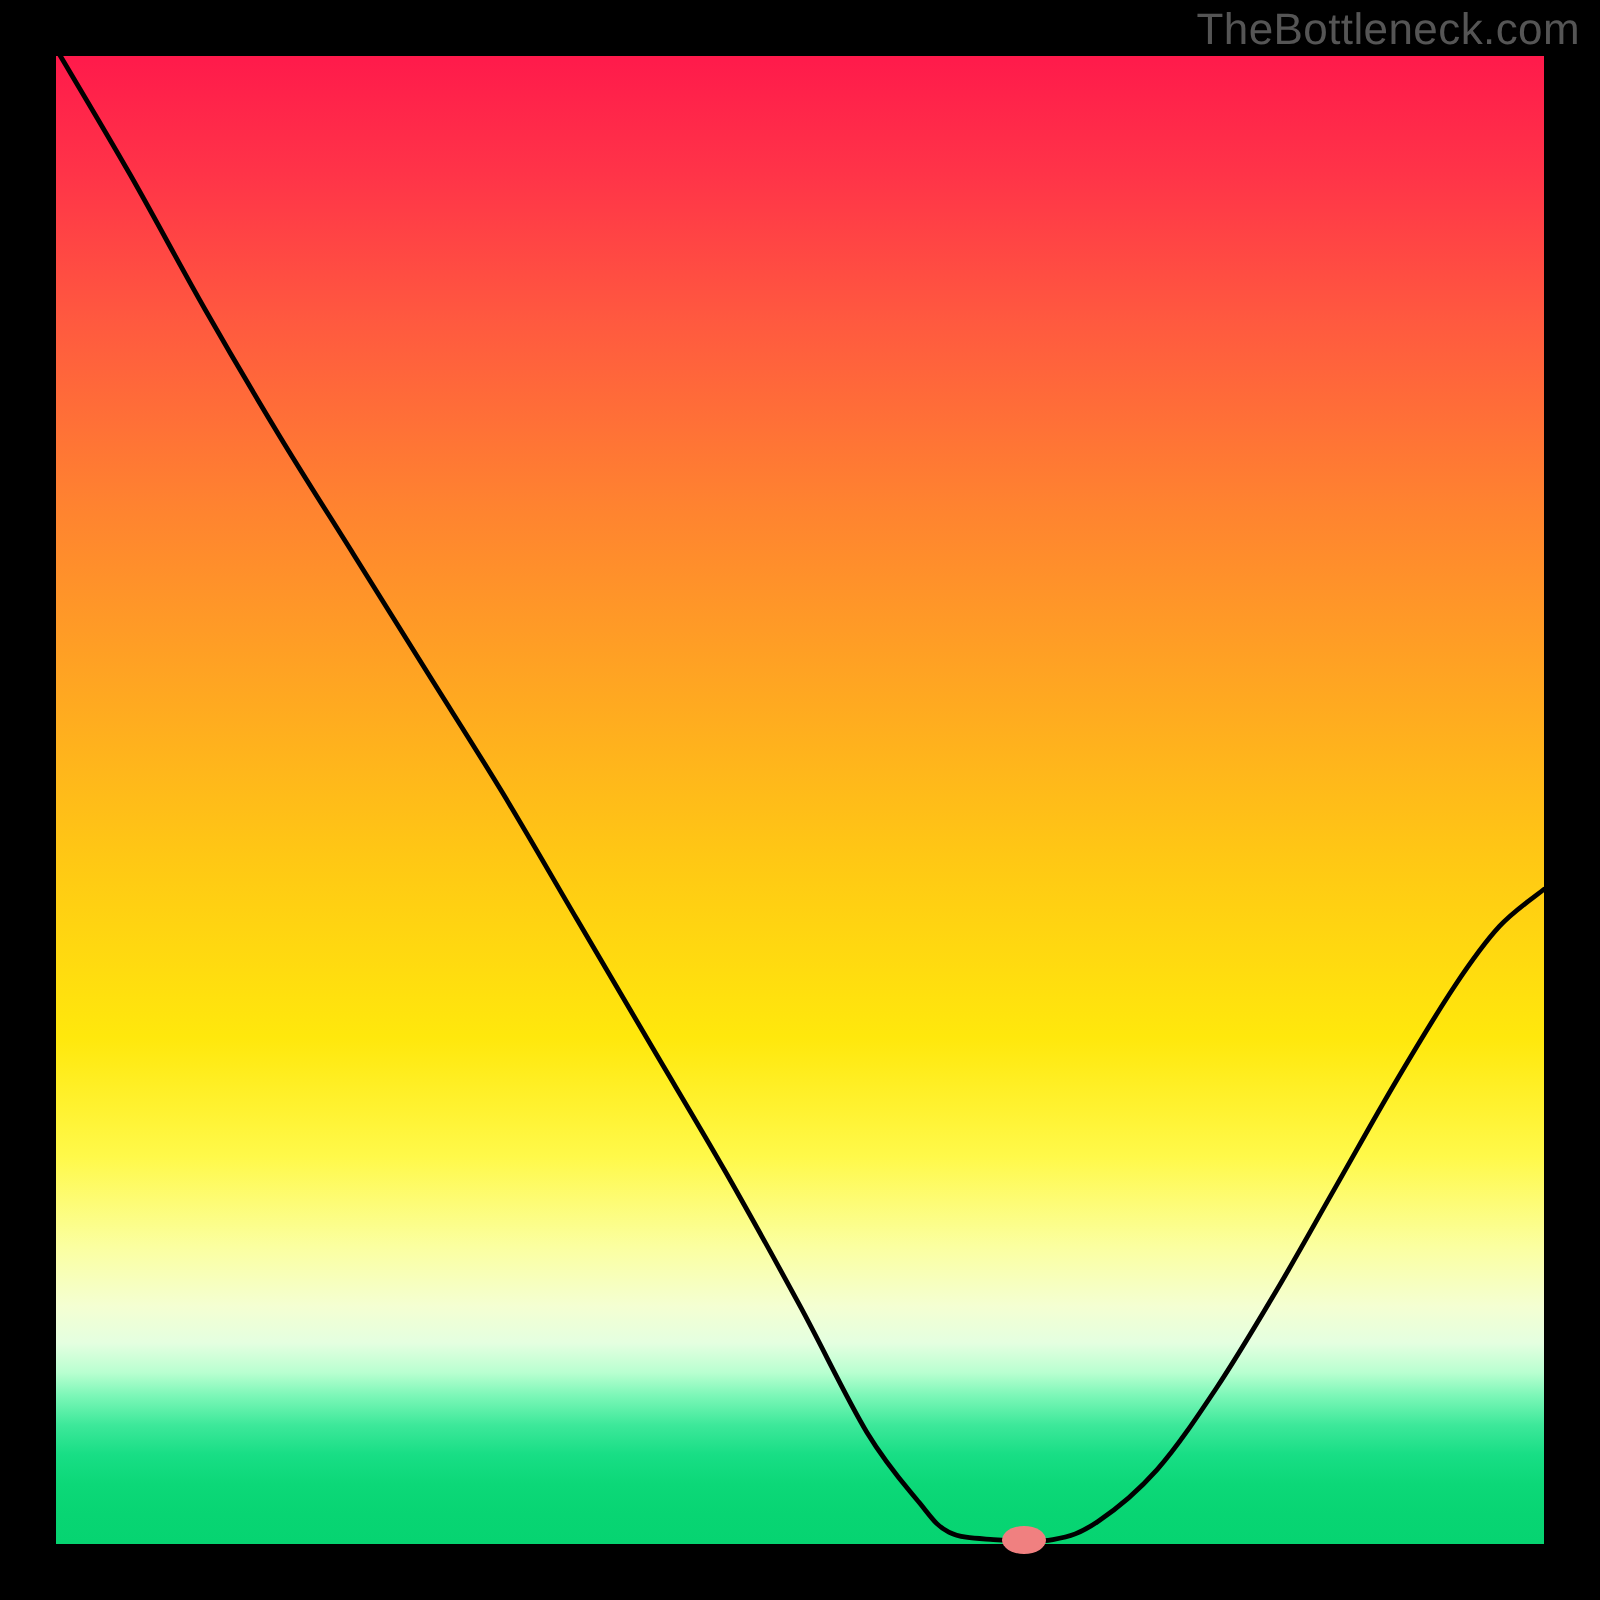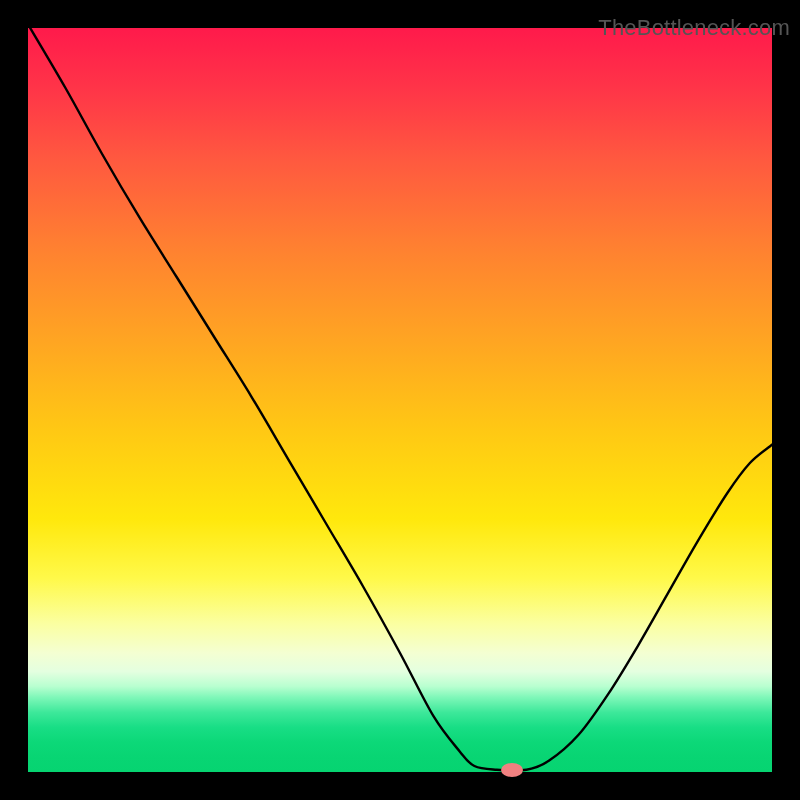--- a/index.html
+++ b/index.html
@@ -12,21 +12,21 @@
     font-family: Arial, Helvetica, sans-serif;
   }
   .frame {
     position: relative;
     width: 800px;
     height: 800px;
     background: #000;
   }
   .watermark {
     position: absolute;
-    top: 15px;
+    top: 2px;
     right: 10px;
     color: #555;
     font-size: 22px;
     font-weight: 500;
     letter-spacing: 0.2px;
     user-select: none;
     z-index: 10;
   }
   .plot-area {
     position: absolute;

